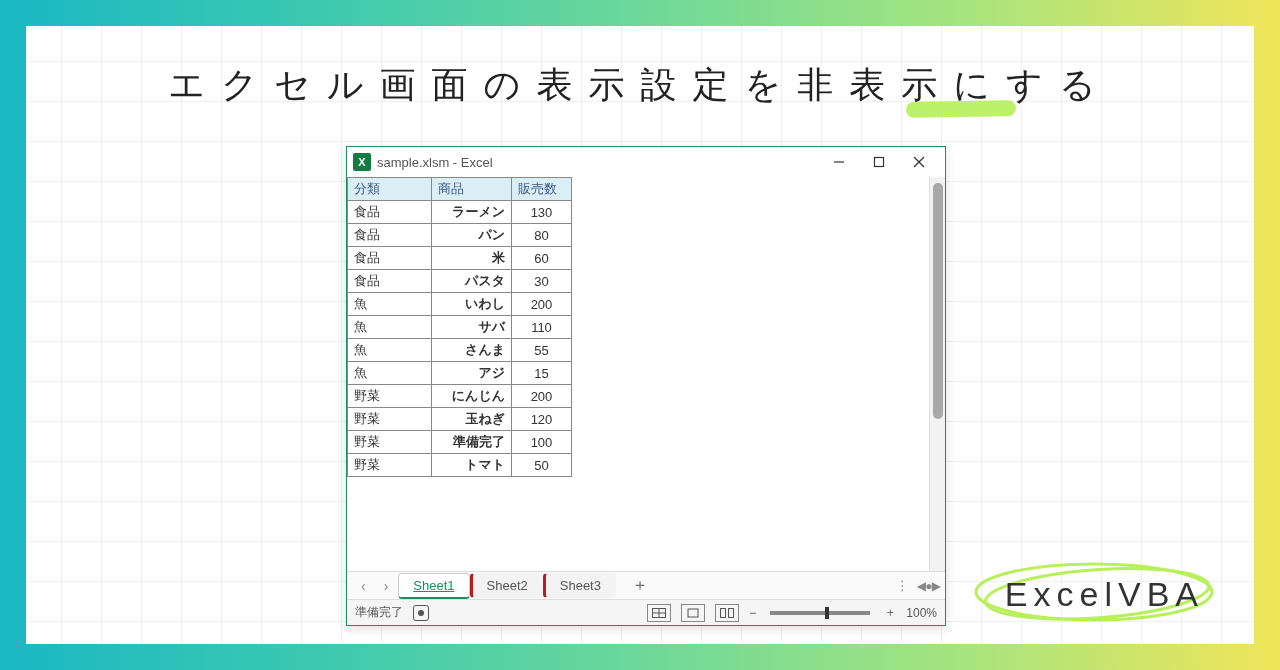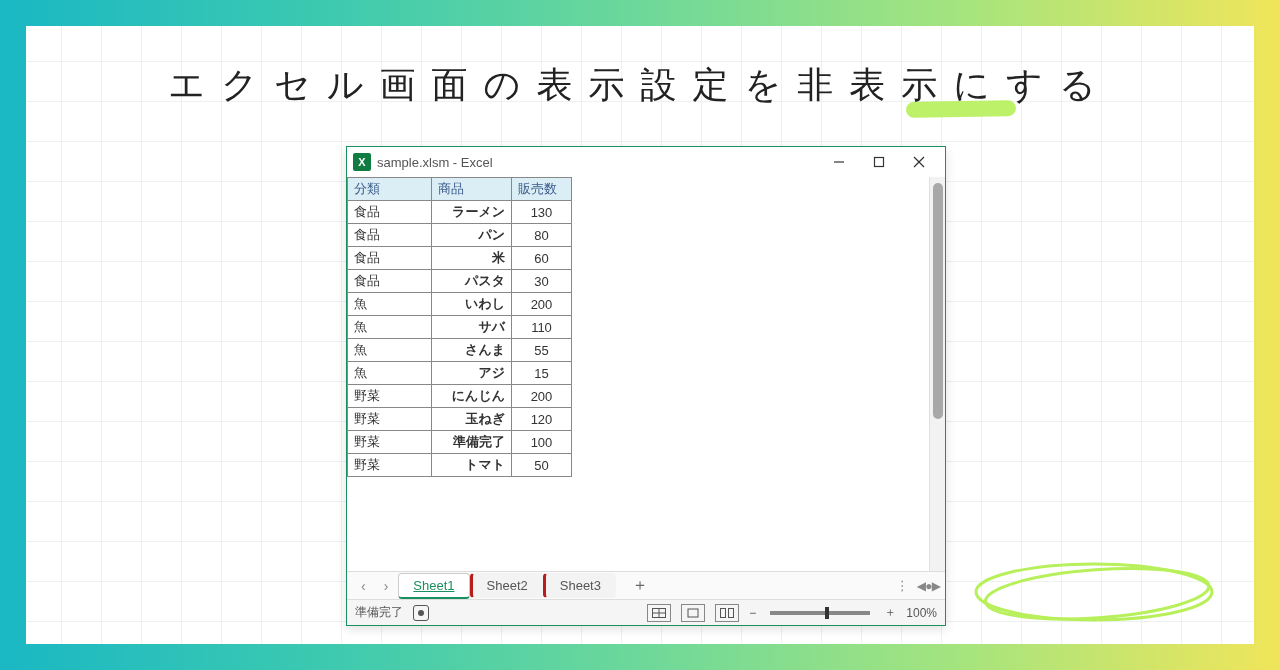--- a/index.html
+++ b/index.html
@@ -250,20 +250,21 @@
 <div class="inner">
   <div class="highlight-mark h1"></div>
   <div class="headline">エクセル画面の表示設定を非表示にする</div>
 
   <div class="brand-scribble">
     <svg viewBox="0 0 250 75">
       <ellipse cx="125" cy="38" rx="118" ry="28" fill="none" stroke="#b7f05a" stroke-width="3"></ellipse>
       <ellipse cx="128" cy="40" rx="112" ry="24" fill="none" stroke="#b7f05a" stroke-width="3" transform="rotate(-4 125 38)"></ellipse>
     </svg>
   </div>
+  <div class="brand">ExcelVBA</div>
 
   <div class="excel-window">
 
     <div class="titlebar">
       <div class="excel-icon">X</div>
       <span>sample.xlsm - Excel</span>
       <span class="spacer"></span>
       <div class="win-btn">
         <svg viewBox="0 0 12 12">
             <line x1="1" y1="6" x2="11" y2="6" stroke="#333" stroke-width="1.2"></line>

